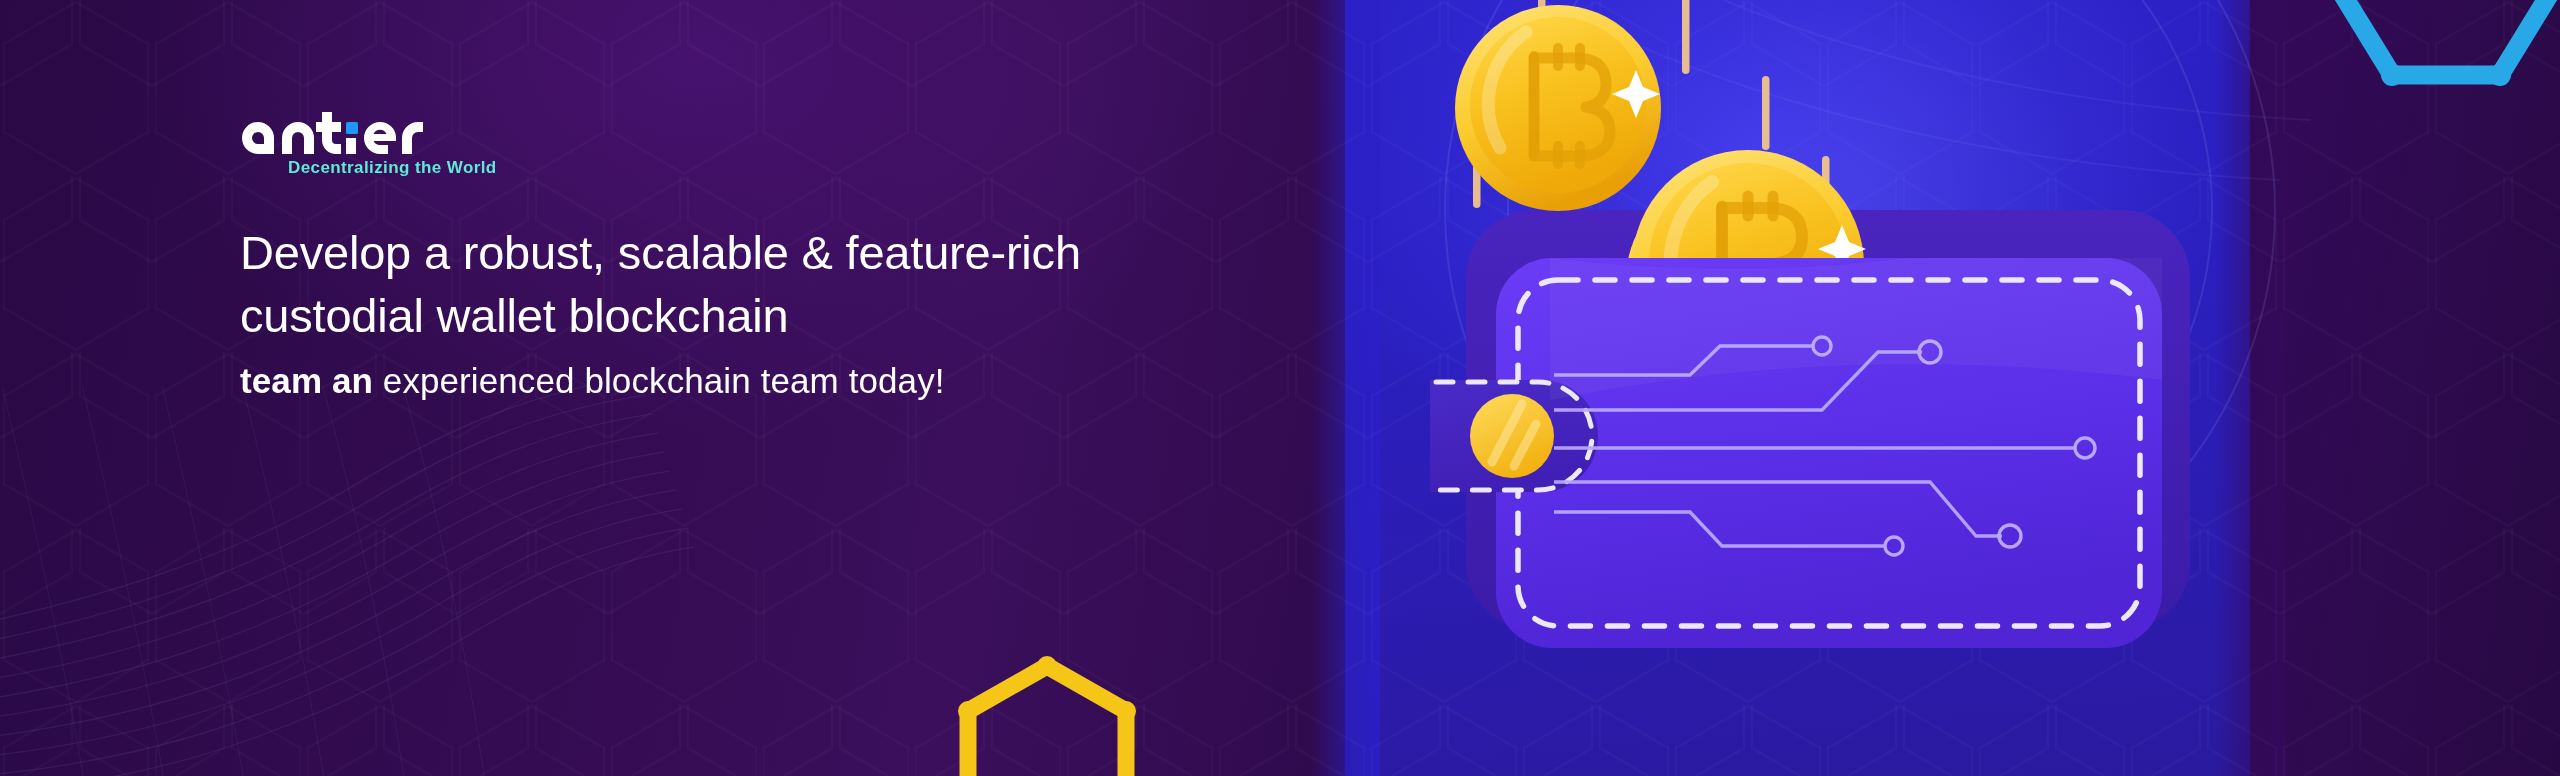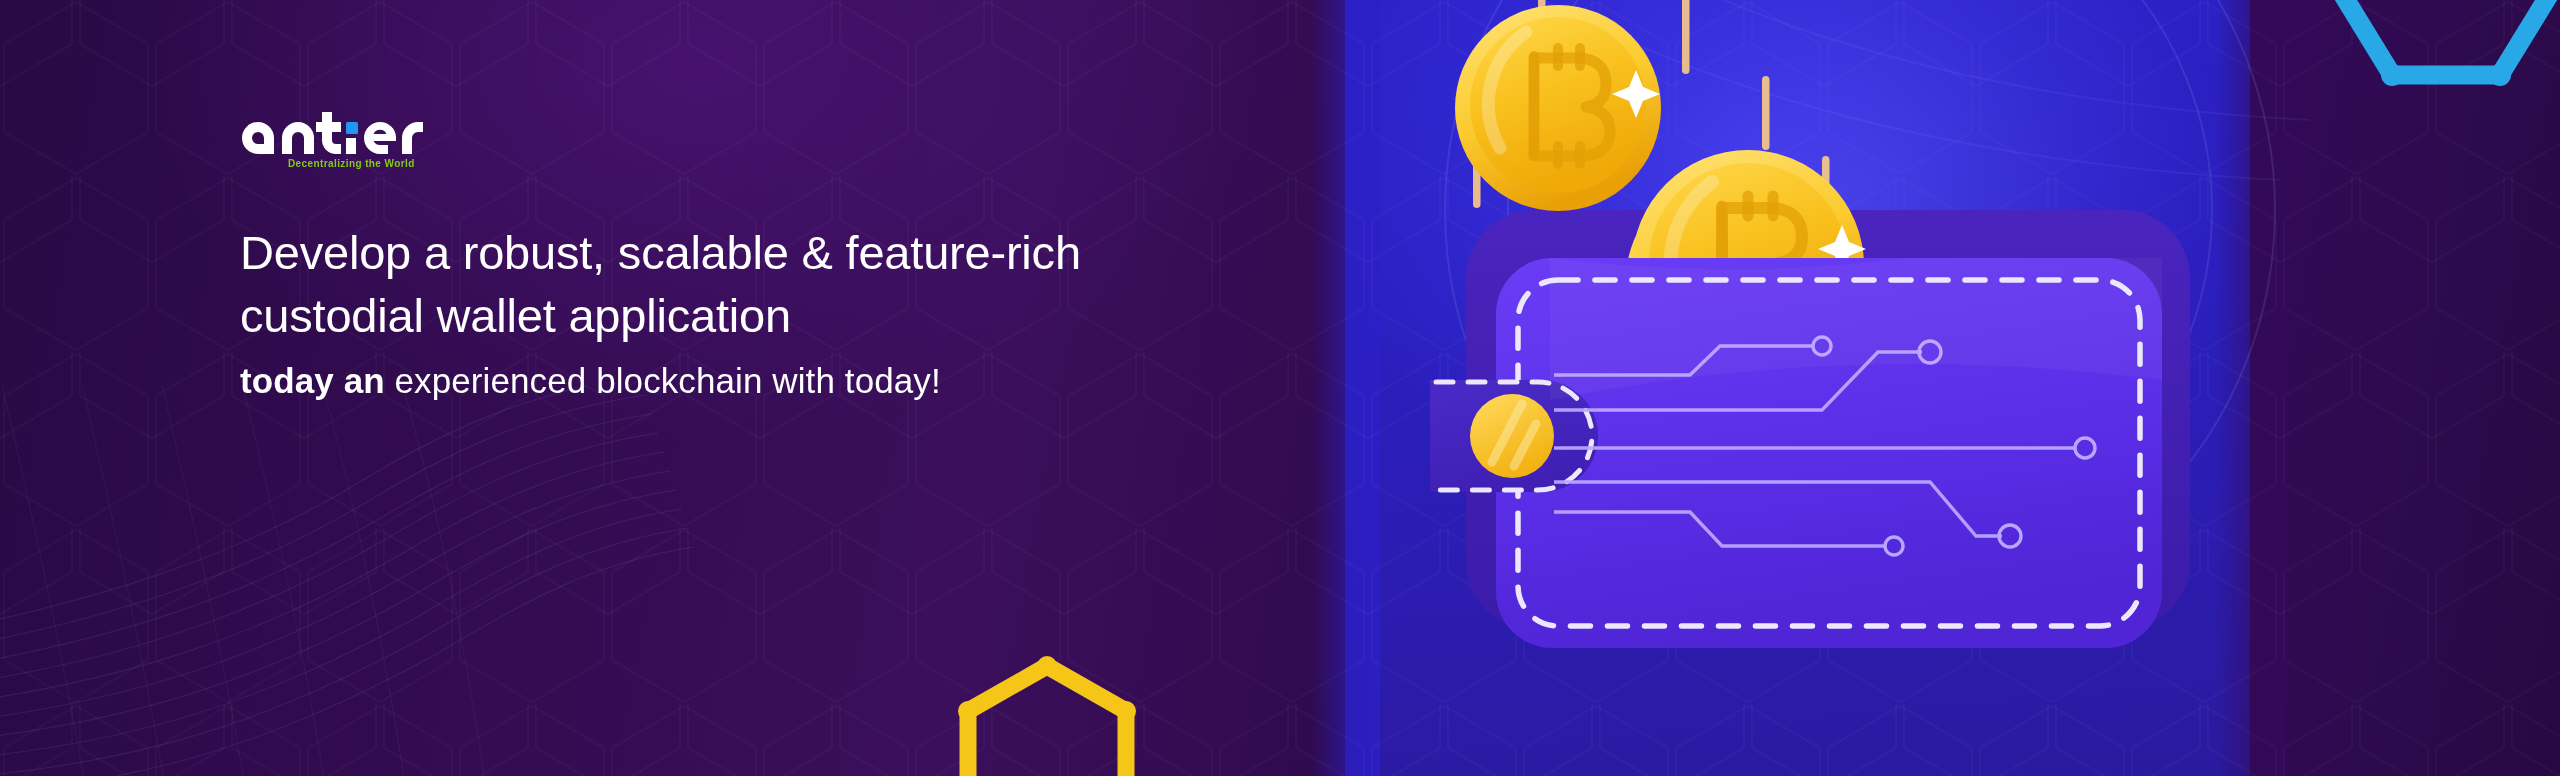--- a/index.html
+++ b/index.html
@@ -54,21 +54,21 @@
     pointer-events:none;
   }
   .arc{position:absolute;left:1380px;top:-260px;width:960px;height:900px;pointer-events:none;opacity:.45;}
 
   
   .content{position:absolute;left:240px;top:108px;width:1060px;}
   .logo{position:relative;width:208px;height:62px;margin-bottom:52px;}
   .logo svg{display:block;}
   .tagline{
     position:absolute;left:48px;top:50px;
-    font-size:10px;font-weight:bold;color:#84cc16;
+    font-size:17px;font-weight:bold;color:#5eead4;
     letter-spacing:.4px;white-space:nowrap;
   }
   h1.headline{
     color:#ffffff;
     font-size:47px;
     font-weight:normal;
     line-height:1.33;
     letter-spacing:-.2px;
     margin-bottom:10px;
     max-width:1065px;
@@ -337,22 +337,22 @@
 
         <path d="M140 14 a16 16 0 0 0 0 32 h8 v-9 h-8 a7 7 0 0 1-6.4-4 H156 v-4 a16 16 0 0 0-16-15 Z M133.6 26 a7 7 0 0 1 12.8 0 Z" fill="#ffffff"></path>
 
         <path d="M162 46 V30 a16 16 0 0 1 16-16 h5 v10 h-5 a6 6 0 0 0-6 6 v16 Z" fill="#ffffff"></path>
       </svg>
       <div class="tagline">Decentralizing the World</div>
     </div>
 
     <h1 class="headline">
       <span>Develop a robust, scalable &amp; feature-rich</span><br>
-      <span>custodial wallet application</span>
+      <span>custodial wallet blockchain</span>
     </h1>
 
     <div class="subline">
-      <span class="lead">today an </span><span class="rest">experienced blockchain with today!</span>
+      <span class="lead">team an </span><span class="rest">experienced blockchain team today!</span>
     </div>
 
   </div>
 
 </div>
 
 </body></html>

